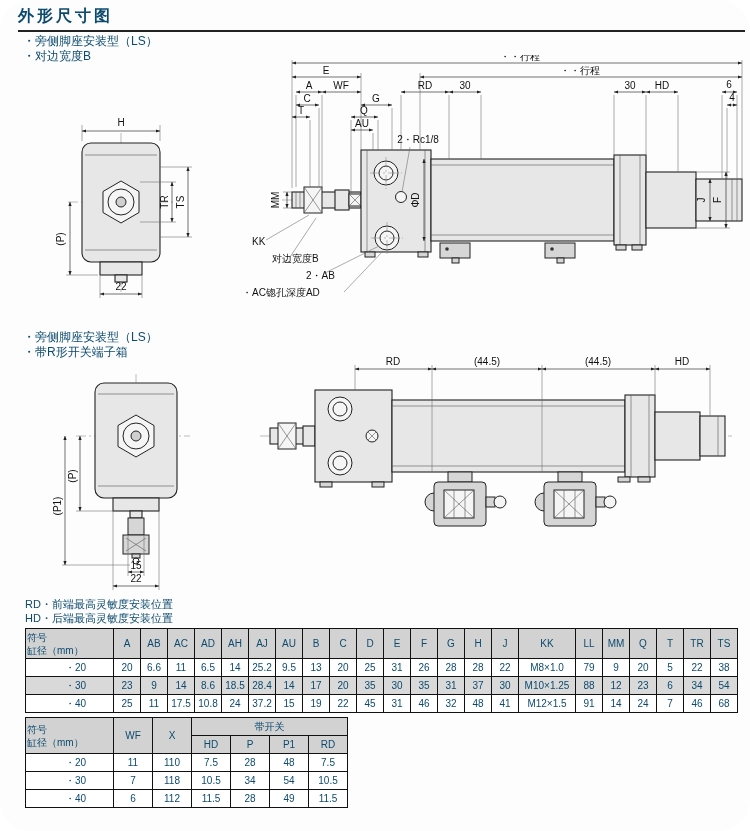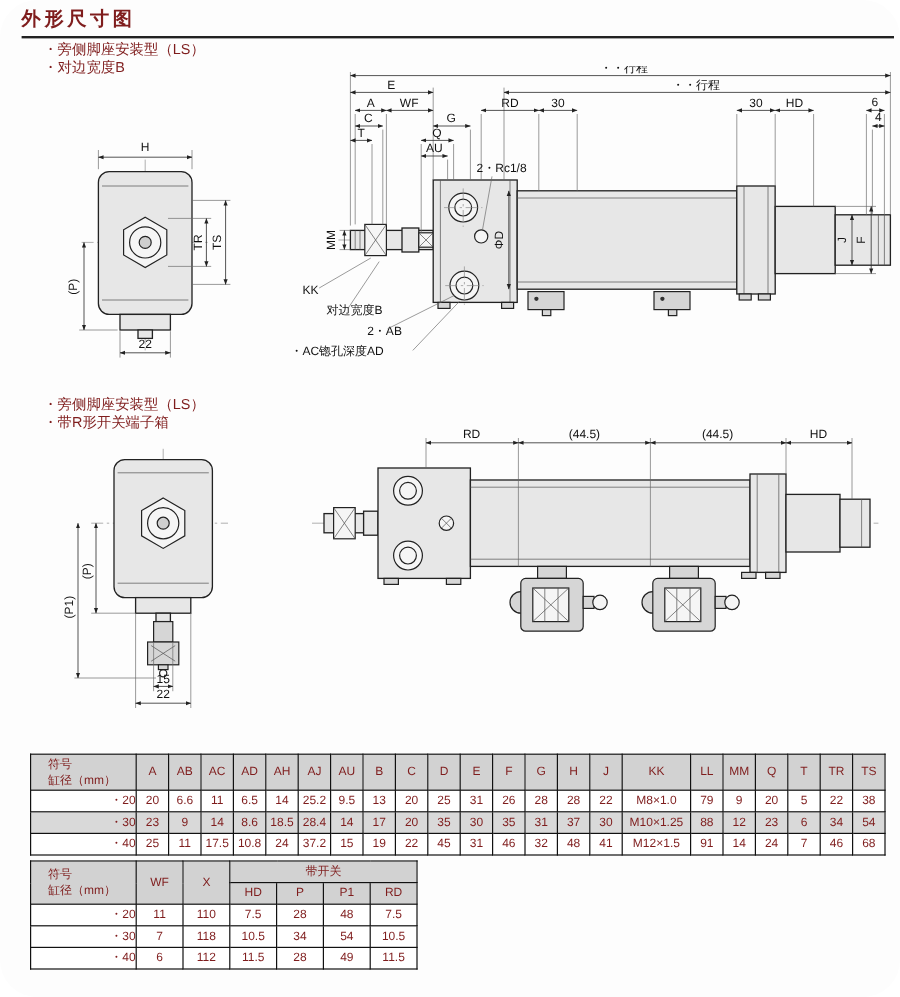--- a/index.html
+++ b/index.html
@@ -1,44 +1,44 @@
 <!DOCTYPE html>
 <html><head>
 <meta charset="utf-8">
 <style>
   html,body{margin:0;padding:0;background:#fff;}
   .page{position:relative;width:750px;height:831px;background:#fdfdfd;
-        font-family:"Liberation Sans","DejaVu Sans",sans-serif;color:#7f1d1d;overflow:hidden;border-radius:31px;}
+        font-family:"Liberation Sans","DejaVu Sans",sans-serif;color:#0c4a6e;overflow:hidden;border-radius:31px;}
   .title{position:absolute;left:18px;top:6px;font-size:16px;font-weight:bold;letter-spacing:3px;}
   .rule{position:absolute;left:18px;top:30px;width:727px;height:0;border-top:2px solid #222;}
-  .bullets{position:absolute;left:36px;font-size:12px;line-height:15px;}
+  .bullets{position:absolute;left:23px;font-size:12px;line-height:15px;}
   #bullets1{top:34px;} #bullets2{top:330px;}
   .notes{position:absolute;left:25px;top:597px;font-size:11px;line-height:14px;}
   .drawing{position:absolute;left:20px;}
   #svg1{top:55px;} #svg2{top:356px;}
   svg .part{fill:#e7e7e7;stroke:#222;stroke-width:1.1;}
   svg .part2{fill:#d6d6d6;stroke:#222;stroke-width:1;}
   svg .white{fill:#f5f5f5;stroke:#222;stroke-width:1;}
   svg .ln{fill:none;stroke:#222;stroke-width:1;}
   svg .thin{fill:none;stroke:#555;stroke-width:.6;}
   svg .dim{fill:none;stroke:#333;stroke-width:.7;}
   svg .ext{fill:none;stroke:#666;stroke-width:.55;}
   svg .cl{fill:none;stroke:#888;stroke-width:.55;stroke-dasharray:10 3 2 3;}
   svg text{font-size:10px;fill:#111;font-family:"Liberation Sans","DejaVu Sans",sans-serif;}
   table{border-collapse:collapse;table-layout:fixed;font-size:10px;position:absolute;background:#fff;}
   #t1{left:25px;top:628px;width:712px;}
   #t2{left:25px;top:717px;width:322px;}
   td,th{border:1px solid #111;text-align:center;padding:0;height:17px;line-height:17px;font-weight:normal;overflow:hidden;white-space:nowrap;}
   thead th{background:#d2d2d2;}
   #t1 thead tr{height:30px;}
   #t2 thead tr{height:15px;} #t2 thead th{line-height:13px;}
-  .corner{text-align:left;padding:1px 14px;line-height:13px;}
+  .corner{text-align:left;padding:1px 1px;line-height:13px;}
   .corner div{font-size:10px;}
   tr.shade td{background:#d9d9d9;}
-  .rowlabel{text-align:right;padding-left:12px;}
+  .rowlabel{text-align:center;padding-left:12px;}
   col.cl1{width:88px;} col.cn{width:27px;} col.ck{width:57px;} col.c2{width:39px;}
 </style>
 </head>
 <body>
 
 <div class="page">
 
   <div class="title">外形尺寸图</div>
   <div class="rule"></div>
 
@@ -312,20 +312,24 @@
       <text x="373" y="9" text-anchor="middle">RD</text>
       <line class="dim" x1="412" y1="13" x2="522" y2="13" marker-start="url(#arw)" marker-end="url(#arw)"></line>
       <text x="467" y="9" text-anchor="middle">(44.5)</text>
       <line class="dim" x1="522" y1="13" x2="635" y2="13" marker-start="url(#arw)" marker-end="url(#arw)"></line>
       <text x="578" y="9" text-anchor="middle">(44.5)</text>
       <line class="dim" x1="635" y1="13" x2="690" y2="13" marker-start="url(#arw)" marker-end="url(#arw)"></line>
       <text x="662" y="9" text-anchor="middle">HD</text>
     </g>
   </svg>
 
+  <div class="notes">
+    <div>RD・前端最高灵敏度安装位置</div>
+    <div>HD・后端最高灵敏度安装位置</div>
+  </div>
 
   <table id="t1">
     <colgroup>
       <col class="cl1">
         <col span="15" class="cn">
         <col class="ck">
         <col span="6" class="cn">
     </colgroup>
     <thead>
       <tr>

